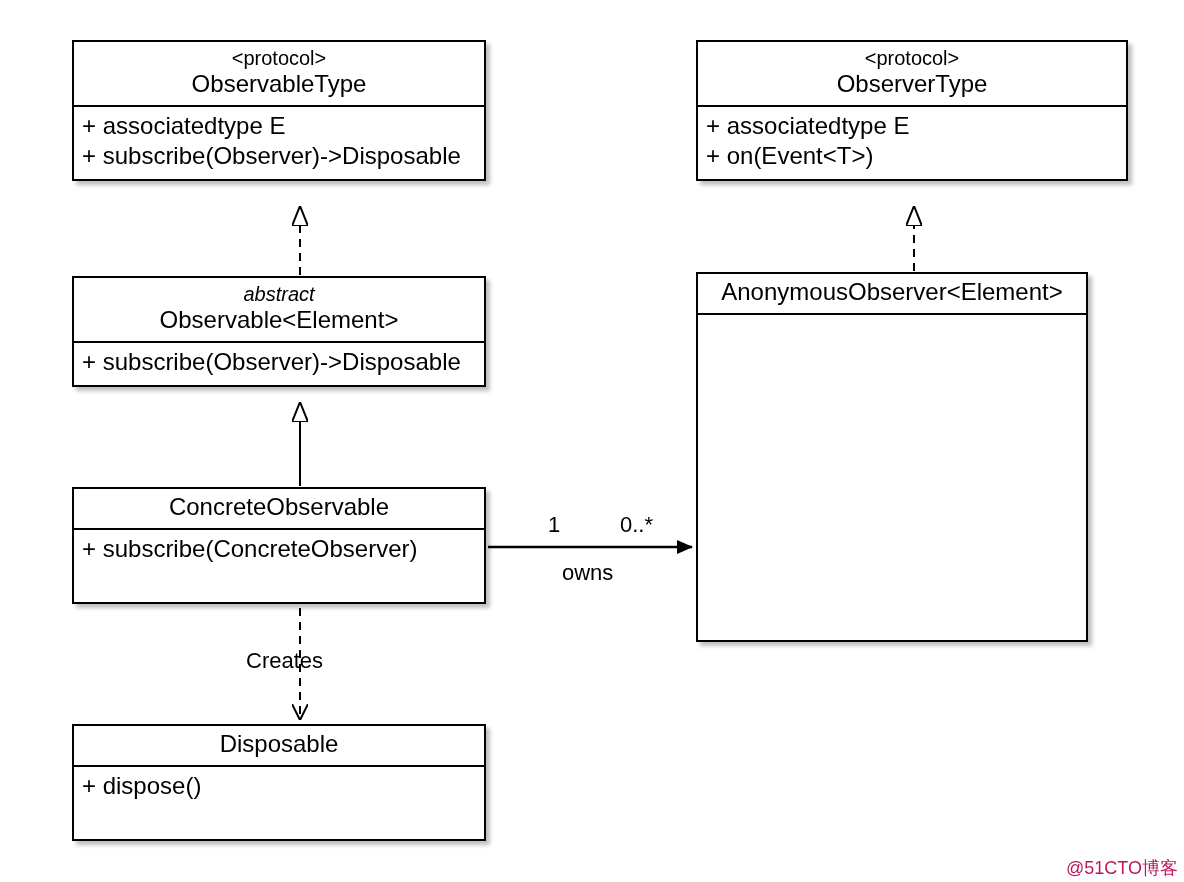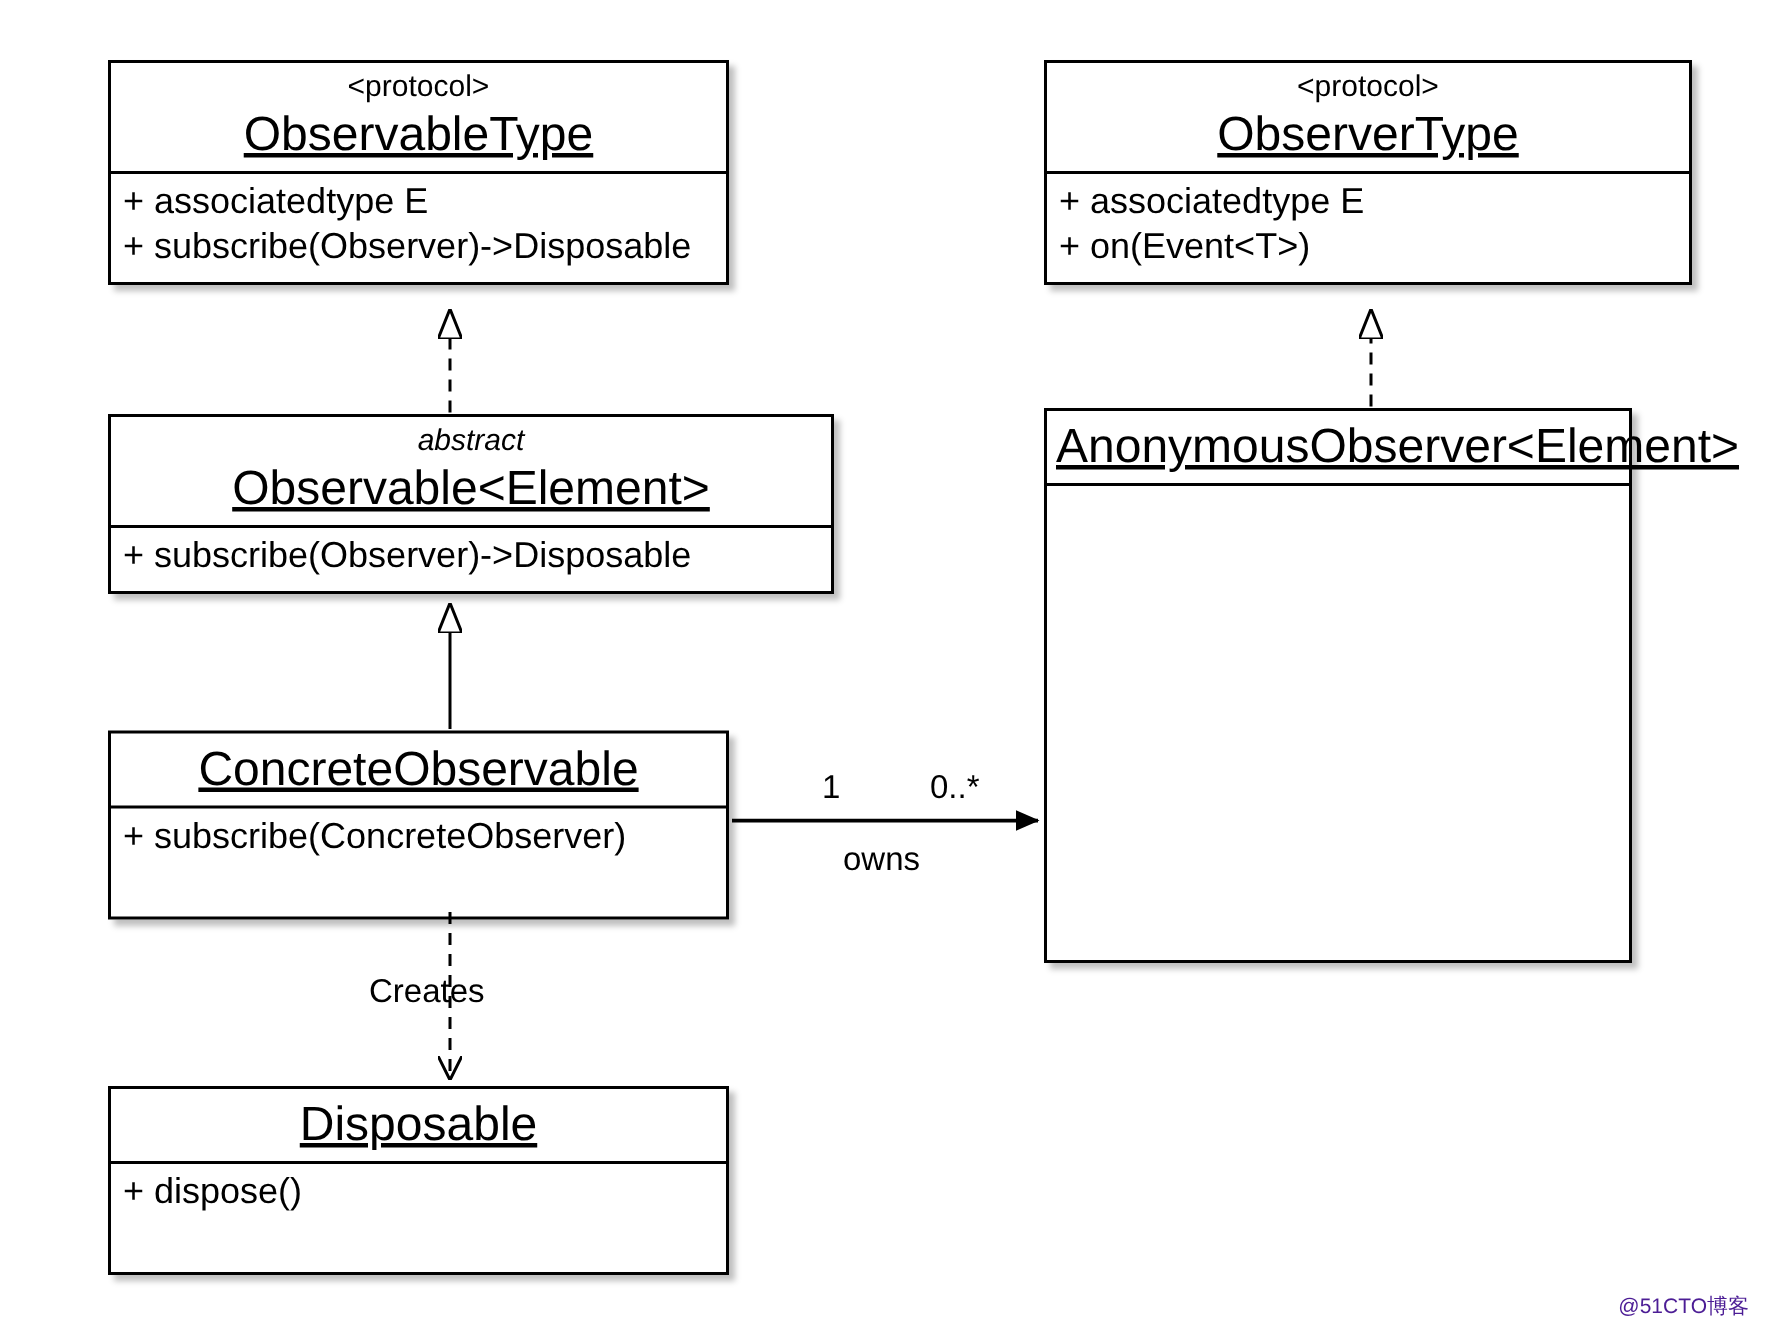--- a/index.html
+++ b/index.html
@@ -32,22 +32,21 @@
   .stereotype {
     font-size: 20px;
     display: block;
   }
   .abstract {
     font-style: italic;
     font-size: 20px;
     display: block;
   }
   .class-name {
-    text-decoration: underline;
-    font-size: 32px;
+    font-size: 24px;
   }
   .class-body {
     font-size: 24px;
     padding: 4px 8px 8px 8px;
     line-height: 1.25;
     text-align: left;
   }
   .member {
     white-space: nowrap;
   }
@@ -59,43 +58,43 @@
     height: 882px;
     pointer-events: none;
   }
   .label {
     position: absolute;
     font-size: 22px;
     background: transparent;
   }
   .watermark {
     position: absolute;
-    right: 18px;
+    right: 6px;
     bottom: 2px;
-    color: #4c1d95;
-    font-size: 14px;
+    color: #be185d;
+    font-size: 18px;
   }
 </style>
 </head>
 <body>
 
 <div class="canvas">
 
   <div class="class-box" style="left:72px; top:40px; width:414px;">
     <div class="class-head">
       <span class="stereotype">&lt;protocol&gt;</span>
       <span class="class-name">ObservableType</span>
     </div>
     <div class="class-body">
       <div class="member">+ associatedtype E</div>
       <div class="member">+ subscribe(Observer)-&gt;Disposable</div>
     </div>
   </div>
 
-  <div class="class-box" style="left:72px; top:276px; width:484px;">
+  <div class="class-box" style="left:72px; top:276px; width:414px;">
     <div class="class-head">
       <span class="abstract">abstract</span>
       <span class="class-name">Observable&lt;Element&gt;</span>
     </div>
     <div class="class-body">
       <div class="member">+ subscribe(Observer)-&gt;Disposable</div>
     </div>
   </div>
 
   <div class="class-box" style="left:72px; top:724px; width:414px;">

